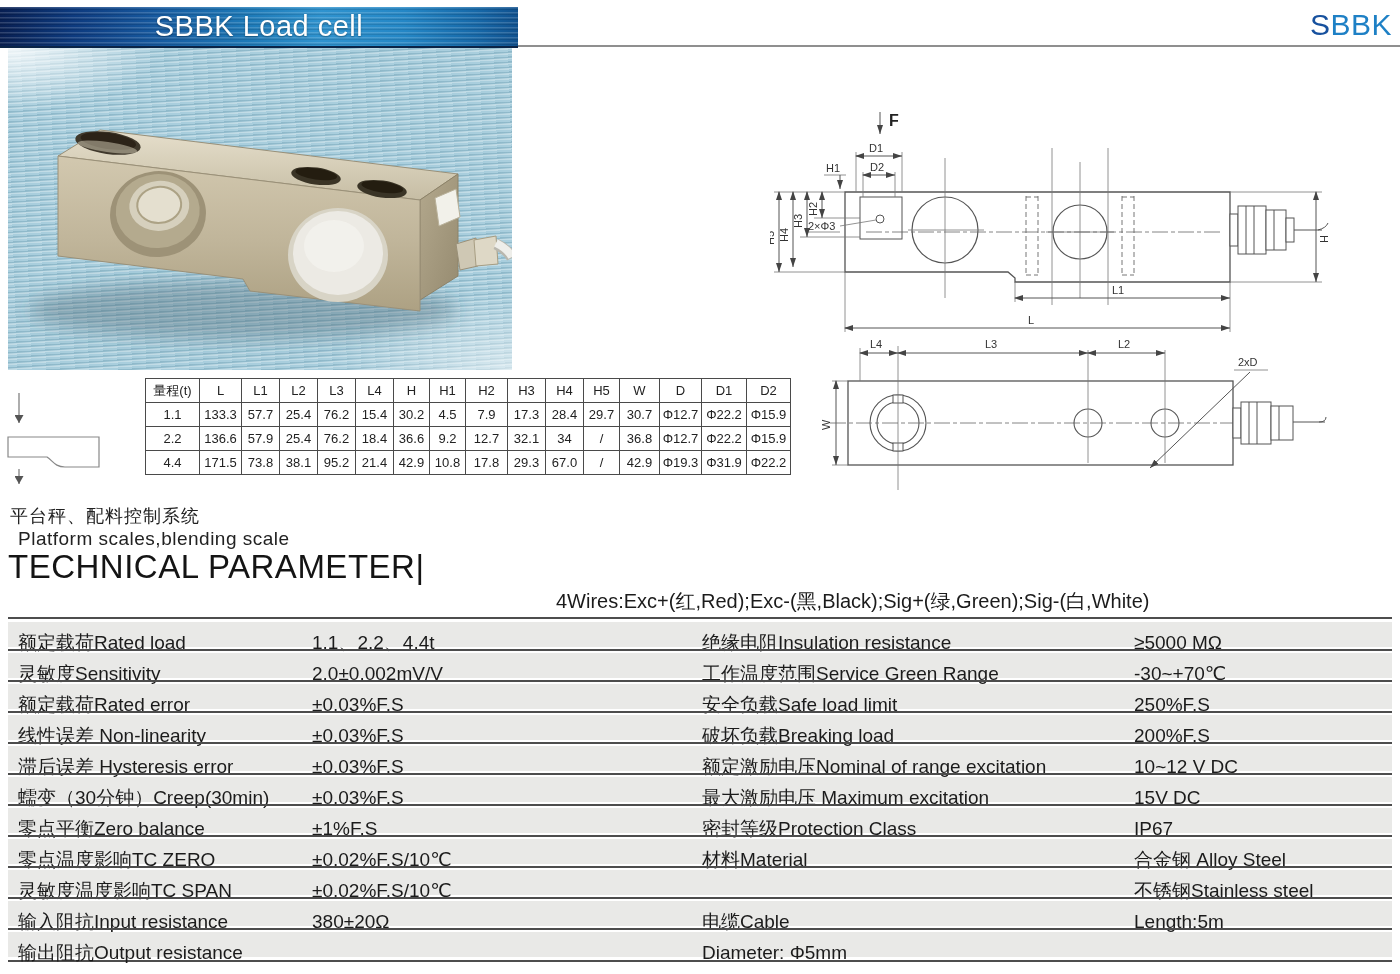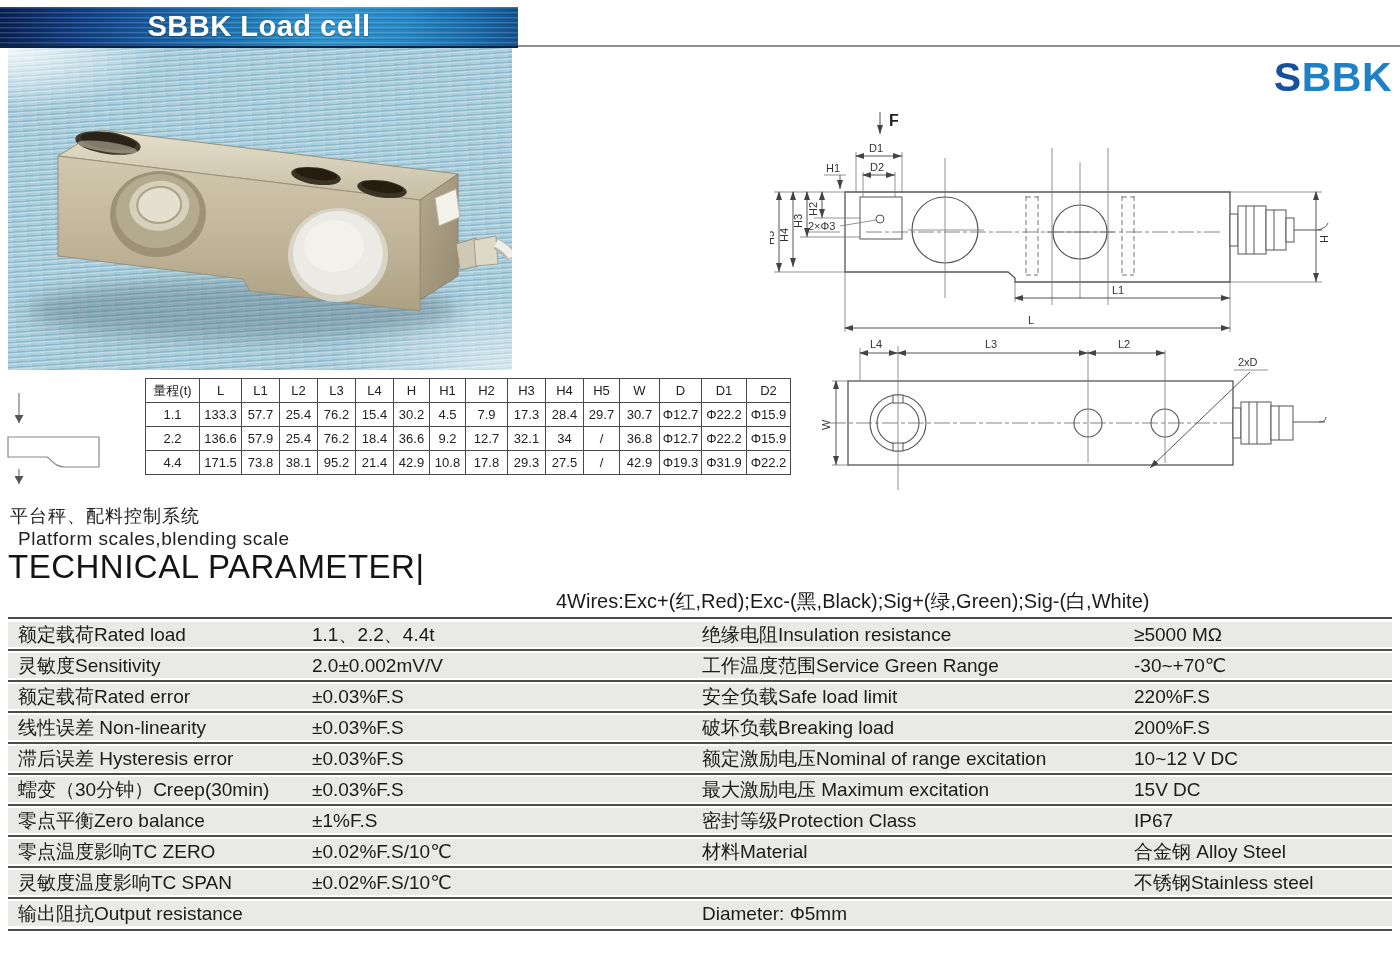--- a/index.html
+++ b/index.html
@@ -10,22 +10,22 @@
   
   #top-rule { position:absolute; left:0; top:45px; width:1400px; height:2px; background:#8f8f8f; }
   #banner {
     position:absolute; left:0; top:7px; width:518px; height:39px;
     background:
       repeating-linear-gradient(180deg, rgba(255,255,255,.16) 0 1px, rgba(0,0,0,.10) 2px 3px, rgba(255,255,255,0) 3px 5px),
       linear-gradient(90deg,#081f52 0%,#0d3a7e 14%,#16599f 30%,#1d7ab8 48%,#2f93cf 62%,#2487c6 78%,#1668a8 92%,#10518f 100%);
     display:flex; align-items:center; justify-content:center;
     border-bottom:2px solid #0a2447;
   }
-  #banner-title { color:#fff; font-size:29px; font-weight:bold; letter-spacing:.5px; text-shadow:0 1px 2px rgba(0,0,0,.35);text-align:right; }
-  #brand { position:absolute; top:8px; right:8px; font-size:41px; font-weight:bold; letter-spacing:.5px;margin-top:46px; }
+  #banner-title { color:#fff; font-size:29px; font-weight:normal; letter-spacing:.5px; text-shadow:0 1px 2px rgba(0,0,0,.35);text-align:right; }
+  #brand { position:absolute; top:8px; right:8px; font-size:30px; font-weight:normal; letter-spacing:.5px; }
   #brand .s { color:#17519e; }
   #brand .bbk { color:#1e80c5; }
   
   #photo {
     position:absolute; left:8px; top:48px; width:504px; height:322px;
     background:
       radial-gradient(ellipse 220px 90px at 0% 0%, rgba(255,255,255,.85), rgba(255,255,255,0) 70%),
       radial-gradient(ellipse 260px 110px at 100% 100%, rgba(255,255,255,.55), rgba(255,255,255,0) 70%),
       repeating-linear-gradient(-4deg, rgba(255,255,255,.28) 0 1px, rgba(84,138,160,.30) 2px 3px, rgba(255,255,255,0) 3px 5px),
       #a9cedd;
@@ -54,21 +54,21 @@
     position:absolute; left:8px; top:617px; width:1384px;
     border-top:2px solid #4d4d4d; border-bottom:2px solid #4d4d4d; padding:3px 0;
   }
   .prow {
     position:relative; background:#e9e9e7; height:25px; line-height:25px;
     display:grid; grid-template-columns:296px 390px 432px 1fr;
     font-size:19px; white-space:nowrap;
   }
   .prow + .prow { margin-top:6px; }
   .prow + .prow::before { content:""; position:absolute; left:0; right:0; top:-4px; height:2px; background:#4d4d4d; }
-  .prow span { overflow:visible; }
+  .prow span { overflow:visible;margin-top:8px; }
   .pl  { padding-left:10px; }
   .pv  { padding-left:8px; }
   .prl { padding-left:8px; }
   .prv { padding-left:8px; }
 </style>
 </head>
 <body>
 
 <div id="page">
 
@@ -382,21 +382,21 @@
       <td>4.4</td>
       <td>171.5</td>
       <td>73.8</td>
       <td>38.1</td>
       <td>95.2</td>
       <td>21.4</td>
       <td>42.9</td>
       <td>10.8</td>
       <td>17.8</td>
       <td>29.3</td>
-      <td>27.5</td>
+      <td>67.0</td>
       <td>/</td>
       <td>42.9</td>
       <td>Φ19.3</td>
       <td>Φ31.9</td>
       <td>Φ22.2</td>
     </tr>
   </tbody>
     </table>
 
   <div id="app-cn">平台秤、配料控制系统</div>
@@ -414,21 +414,21 @@
     <div class="prow">
       <span class="pl">灵敏度Sensitivity</span>
       <span class="pv">2.0±0.002mV/V</span>
       <span class="prl">工作温度范围Service Green Range</span>
       <span class="prv">-30~+70℃</span>
     </div>
     <div class="prow">
       <span class="pl">额定载荷Rated error</span>
       <span class="pv">±0.03%F.S</span>
       <span class="prl">安全负载Safe load limit</span>
-      <span class="prv">220%F.S</span>
+      <span class="prv">250%F.S</span>
     </div>
     <div class="prow">
       <span class="pl">线性误差 Non-linearity</span>
       <span class="pv">±0.03%F.S</span>
       <span class="prl">破坏负载Breaking load</span>
       <span class="prv">200%F.S</span>
     </div>
     <div class="prow">
       <span class="pl">滞后误差 Hysteresis error</span>
       <span class="pv">±0.03%F.S</span>
@@ -453,19 +453,25 @@
       <span class="prl">材料Material</span>
       <span class="prv">合金钢 Alloy Steel</span>
     </div>
     <div class="prow">
       <span class="pl">灵敏度温度影响TC SPAN</span>
       <span class="pv">±0.02%F.S/10℃</span>
       <span class="prl"></span>
       <span class="prv">不锈钢Stainless steel</span>
     </div>
     <div class="prow">
+      <span class="pl">输入阻抗Input resistance</span>
+      <span class="pv">380±20Ω</span>
+      <span class="prl">电缆Cable</span>
+      <span class="prv">Length:5m</span>
+    </div>
+    <div class="prow">
       <span class="pl">输出阻抗Output resistance</span>
       <span class="prl"></span>
       <span class="prv">Diameter: Φ5mm</span>
     </div>
   </div>
 
 </div>
 
 </body></html>

